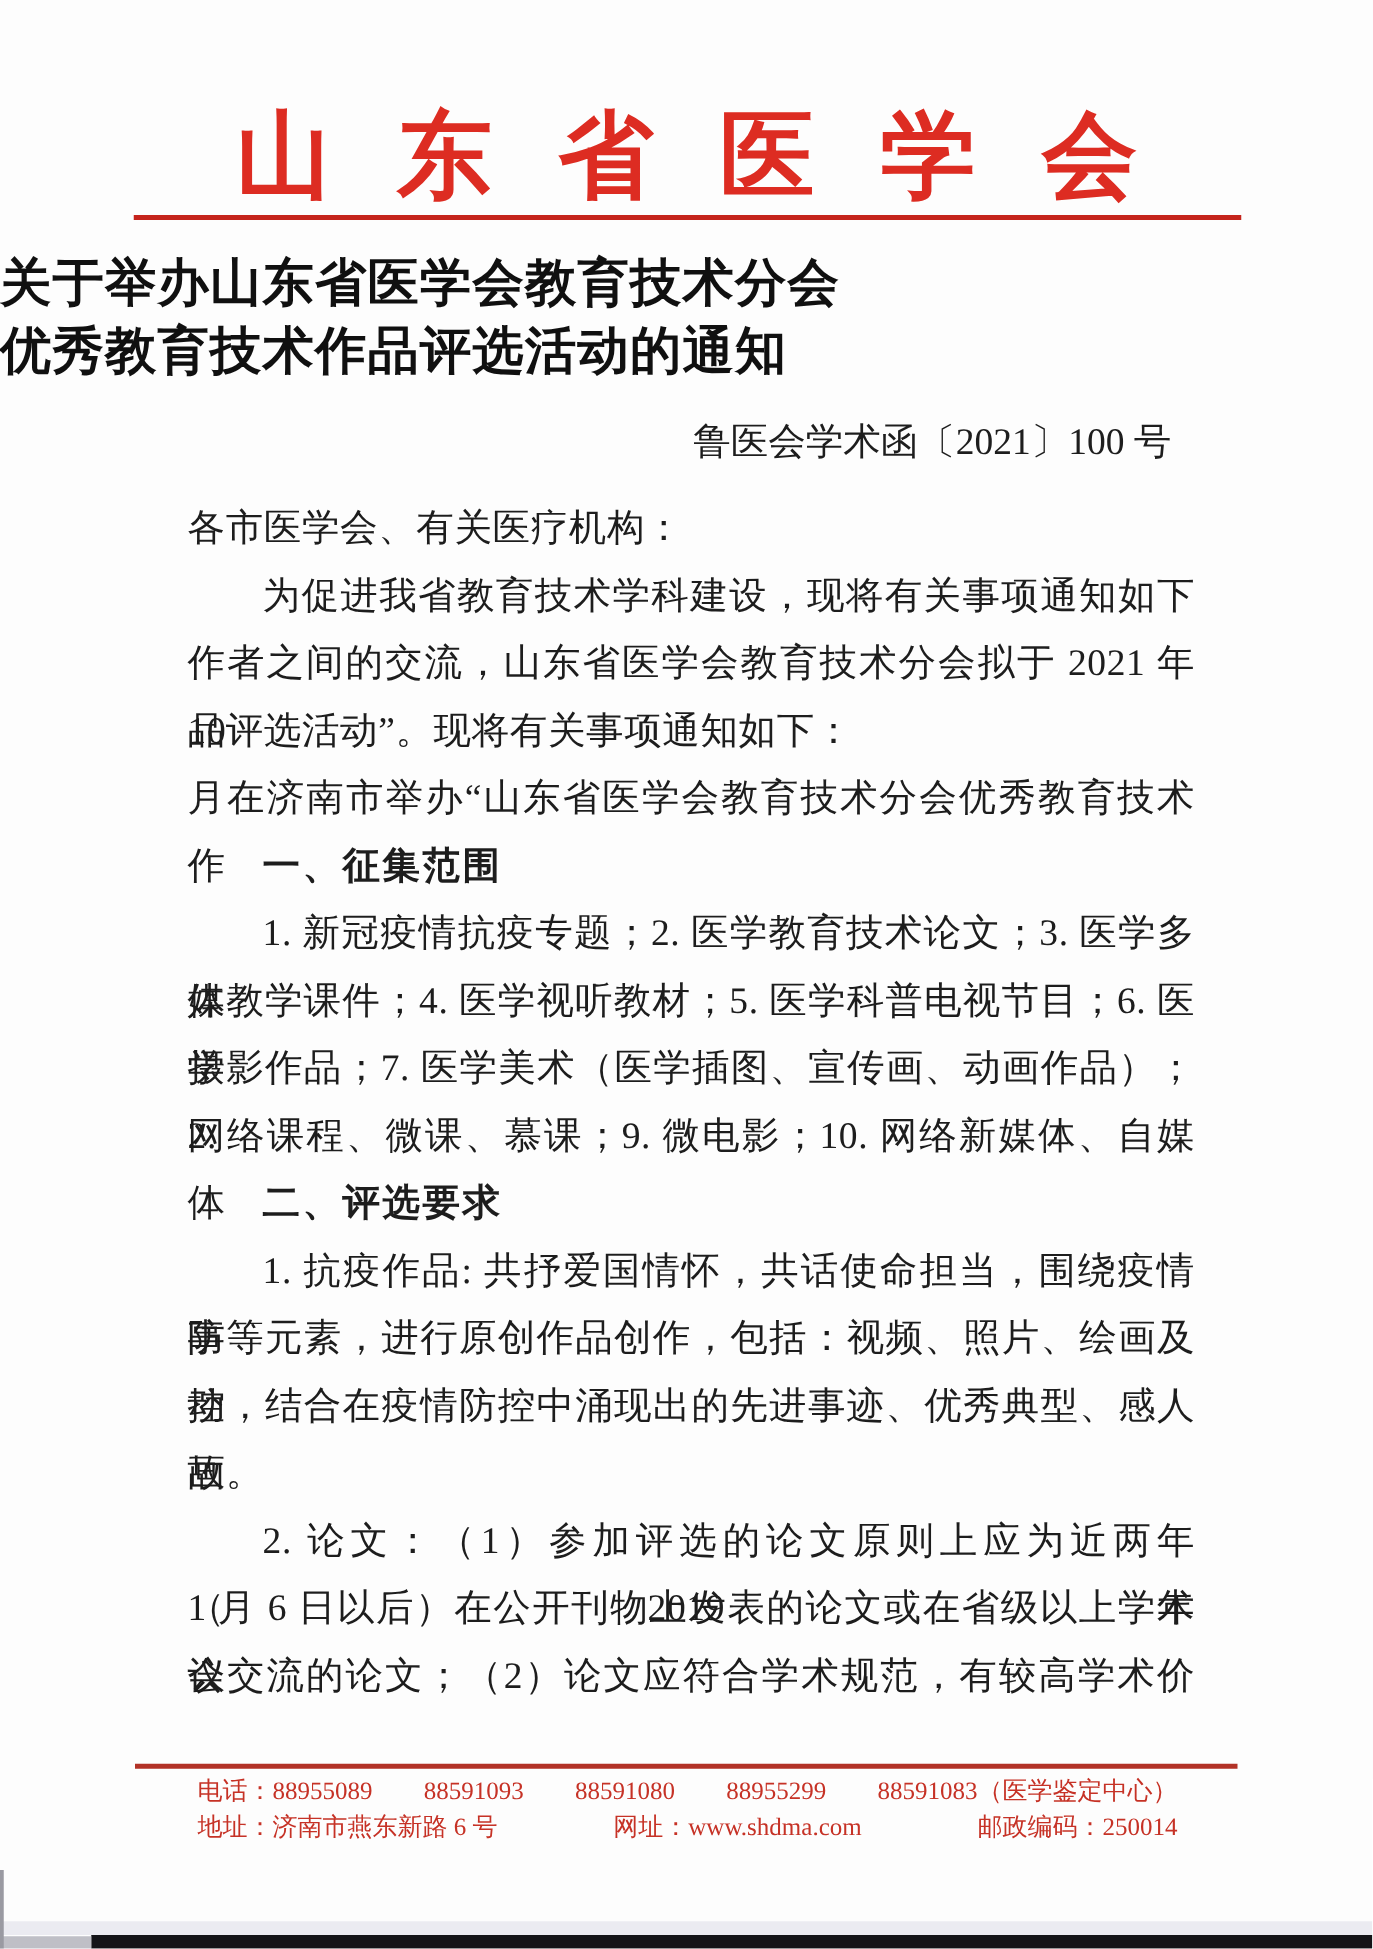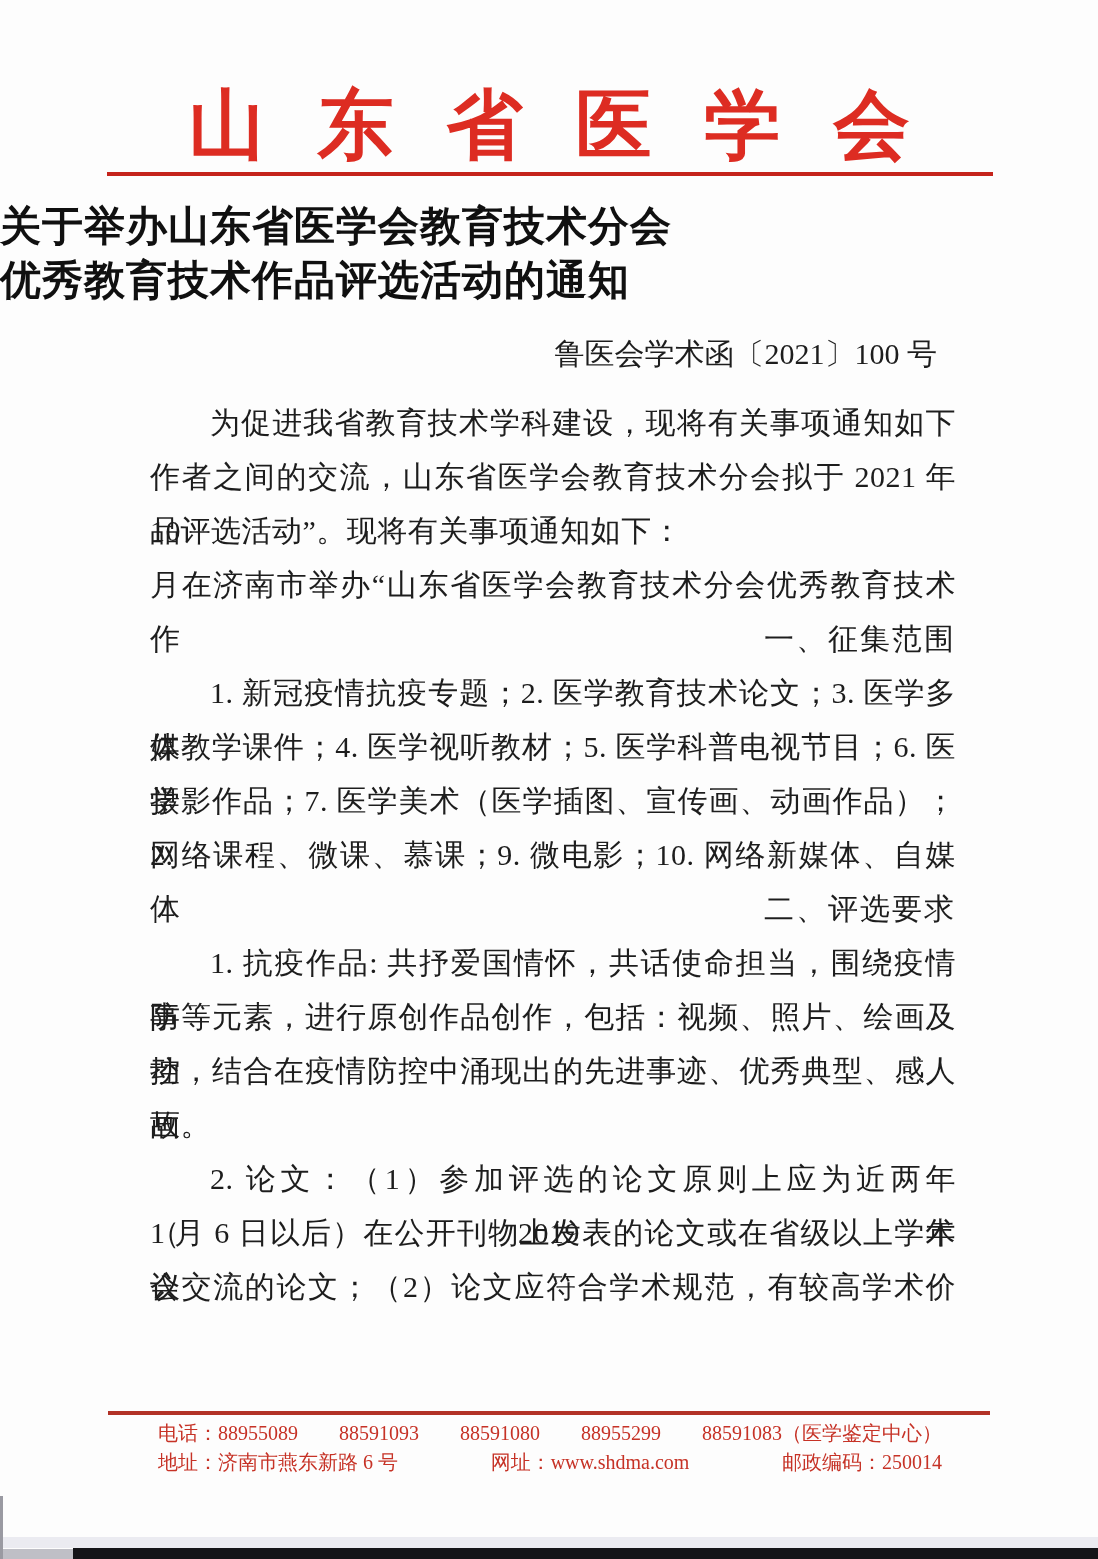--- a/index.html
+++ b/index.html
@@ -59,24 +59,23 @@
     letter-spacing:0.5px;
   }
   .body-line.fill{
     white-space:normal;
     text-align:justify;
     -moz-text-align-last:justify;
     text-align-last:justify;
   }
   .body-line.indent{ text-indent:2em; }
   .body-line.bold{
-    font-weight:400;
+    font-weight:700;
     font-family:"Liberation Sans","DejaVu Sans",sans-serif;
     letter-spacing:2px;
-    text-align:right;
   }
   
   .footer-rule{
     position:absolute;top:1411px;left:108px;width:882px;height:4px;
     background:var(--c-footer-rule);
   }
   .footer-block{
     position:absolute;top:1419px;left:158px;width:784px;
     color:var(--c-footer-red);
     font-size:20px;
@@ -115,20 +114,21 @@
   <div class="header-rule"></div>
 
   <div class="doc-title">
     <div>关于举办山东省医学会教育技术分会</div>
     <div>优秀教育技术作品评选活动的通知</div>
   </div>
 
   <div class="doc-number">鲁医会学术函〔2021〕100 号</div>
 
   <div class="body-block">
+      <div class="body-line">各市医学会、有关医疗机构：</div>
       <div class="body-line fill indent">为促进我省教育技术学科建设，现将有关事项通知如下</div>
       <div class="body-line fill">作者之间的交流，山东省医学会教育技术分会拟于 2021 年 10</div>
       <div class="body-line">品评选活动”。现将有关事项通知如下：</div>
       <div class="body-line fill">月在济南市举办“山东省医学会教育技术分会优秀教育技术作</div>
       <div class="body-line indent bold">一、征集范围</div>
       <div class="body-line fill indent">1. 新冠疫情抗疫专题；2. 医学教育技术论文；3. 医学多媒</div>
       <div class="body-line fill">体教学课件；4. 医学视听教材；5. 医学科普电视节目；6. 医学</div>
       <div class="body-line fill">摄影作品；7. 医学美术（医学插图、宣传画、动画作品）；2.</div>
       <div class="body-line fill">网络课程、微课、慕课；9. 微电影；10. 网络新媒体、自媒体</div>
       <div class="body-line indent bold">二、评选要求</div>

